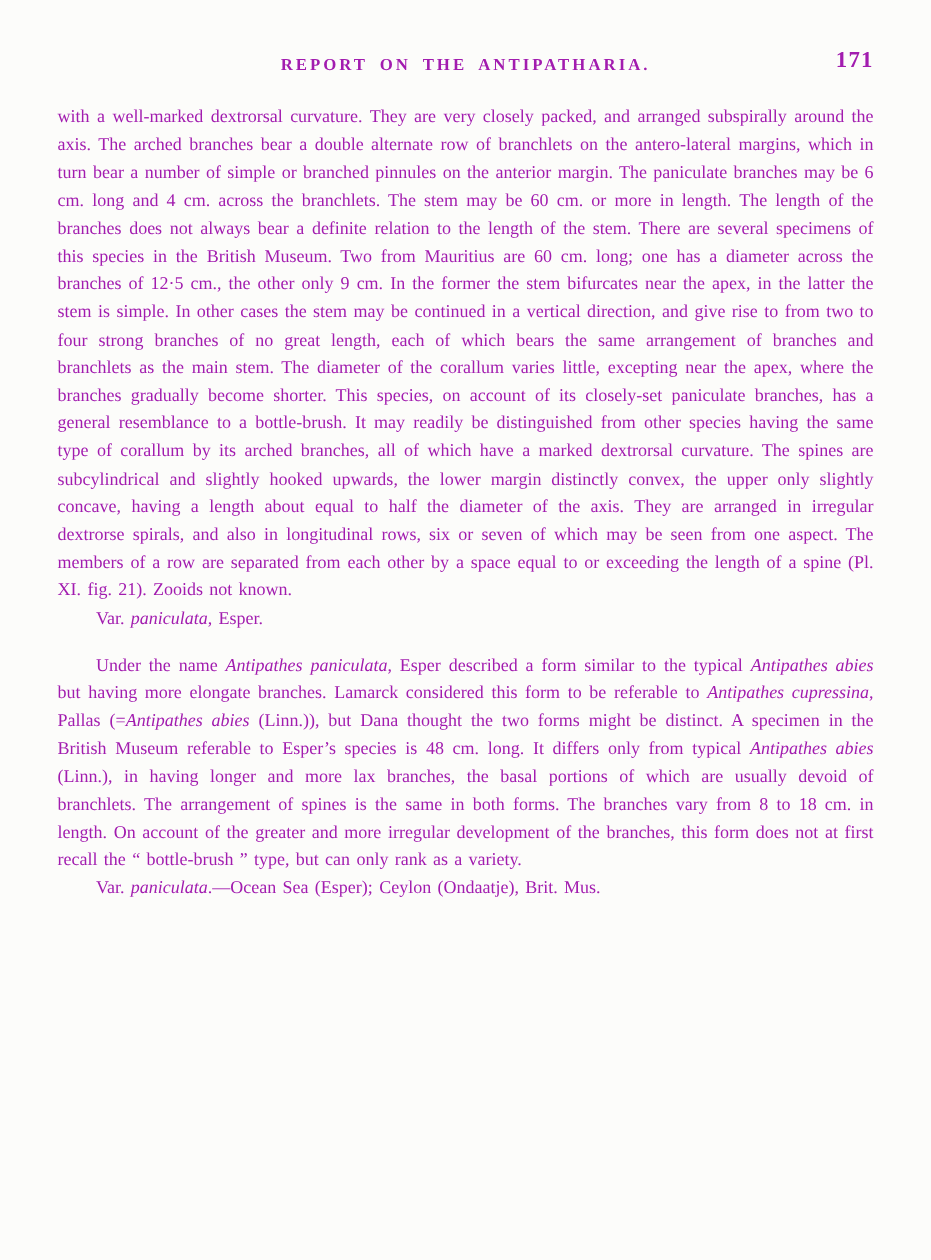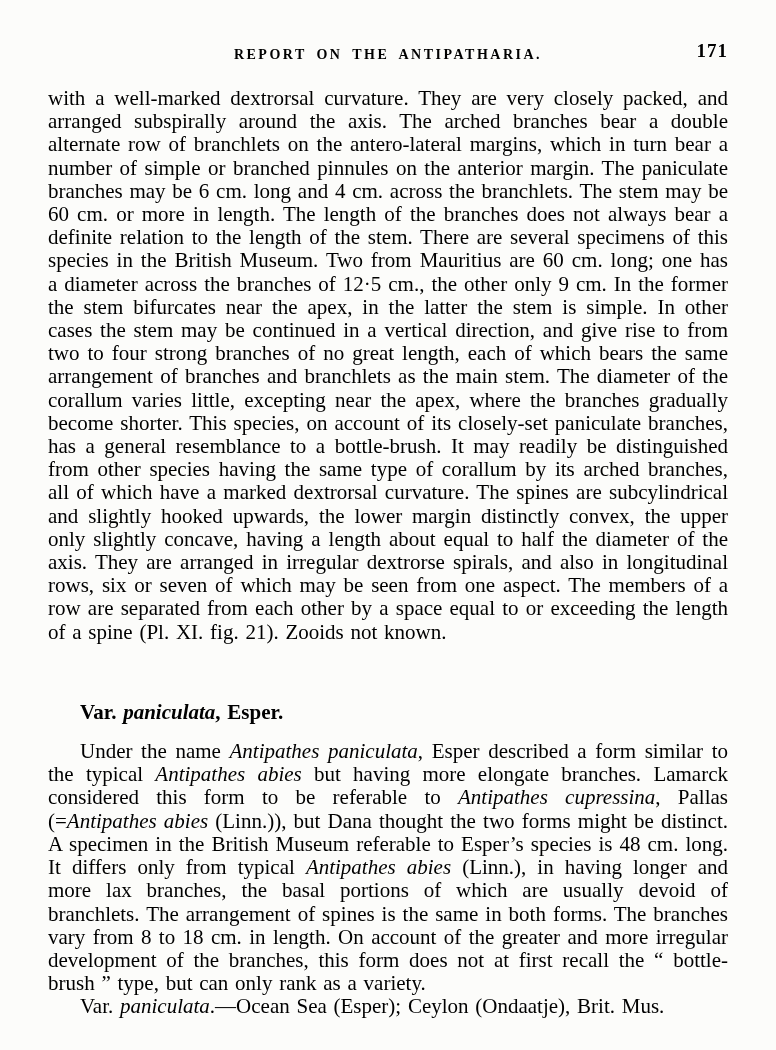--- a/index.html
+++ b/index.html
@@ -5,21 +5,21 @@
   html, body {
     margin: 0;
     padding: 0;
     background: #ffffff;
   }
   .page {
     position: relative;
     width: 776px;
     height: 1050px;
     background: #fcfcfa;
-    color: #000000;
+    color: #a21caf;
     font-family: "Liberation Serif", "DejaVu Serif", serif;
     overflow: hidden;
   }
   .running-head {
     position: absolute;
     top: 45px;
     left: 48px;
     width: 680px;
     text-align: center;
   }
@@ -35,35 +35,33 @@
     top: -5px;
     font-size: 19px;
     font-weight: 700;
     letter-spacing: 1px;
   }
   .text-block {
     position: absolute;
     top: 87px;
     left: 48px;
     width: 680px;
-    font-size: 21px;
+    font-size: 15px;
     line-height: 23.2px;
     text-align: justify;
     word-spacing: 1.5px;
   }
   .para {
     margin: 0;
   }
   .para.indent {
     text-indent: 32px;
   }
   .var-heading {
-    margin-top: 57px;
     margin-bottom: 16px;
-    font-weight: bold;
   }
   i {
     font-style: italic;
   }
 </style>
 </head>
 <body>
 
 <div class="page">
 

